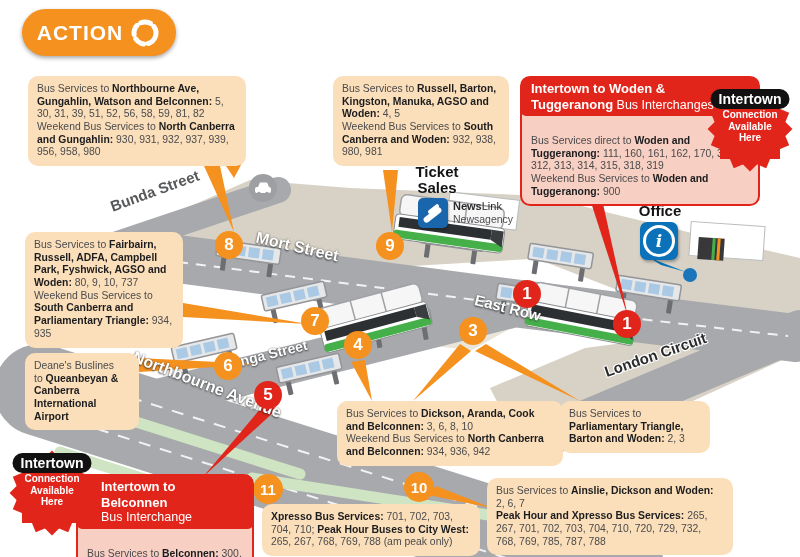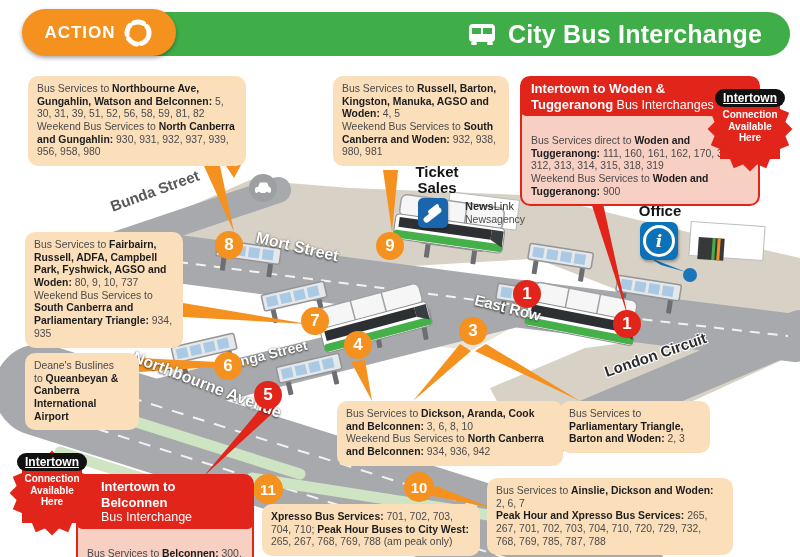--- a/index.html
+++ b/index.html
@@ -9,32 +9,32 @@
   .map-svg{position:absolute;left:0;top:0;z-index:0;}
 
   
   .header-bar{position:absolute;left:30px;top:12px;width:760px;height:44px;background:#3fae49;
               border-radius:22px;z-index:6;display:flex;align-items:center;justify-content:flex-end;
               padding-right:28px;box-sizing:border-box;gap:10px;}
   .hdr-title{color:#fff;font-weight:bold;font-size:25px;letter-spacing:.2px;}
   .action-pill{position:absolute;left:22px;top:9px;width:154px;height:47px;background:#f5911e;
                border-radius:25px;z-index:7;display:flex;align-items:center;justify-content:center;
                gap:6px;box-shadow:0 2px 4px rgba(0,0,0,.35);}
-  .action-text{color:#fff;font-weight:bold;font-size:17px;letter-spacing:1px;}
+  .action-text{color:#fff;font-weight:bold;font-size:21px;letter-spacing:1px;}
 
   
   .street{position:absolute;z-index:2;font-weight:bold;color:#fff;white-space:nowrap;
           text-shadow:0 1px 2px rgba(50,50,50,.85),0 0 2px rgba(50,50,50,.5);}
   .street.outline-dark{color:#57585a;text-shadow:-1px -1px 0 #fff,1px -1px 0 #fff,-1px 1px 0 #fff,1px 1px 0 #fff;}
   .street.outline-black{color:#2b2b2d;text-shadow:-1px -1px 0 #fff,1px -1px 0 #fff,-1px 1px 0 #fff,1px 1px 0 #fff;}
 
   
   .poi-heading{position:absolute;z-index:3;font-weight:bold;color:#141414;font-size:15px;
                text-align:center;line-height:1.07;}
-  .newslink{position:absolute;left:418px;top:198px;z-index:3;display:flex;gap:17px;align-items:flex-start;}
+  .newslink{position:absolute;left:418px;top:198px;z-index:3;display:flex;gap:5px;align-items:flex-start;}
   .nl-icon{width:30px;height:30px;background:#1a66ad;border-radius:5px;position:relative;
            box-shadow:1px 2px 2px rgba(0,0,0,.25);flex:0 0 auto;}
   .nl-swoosh{position:absolute;left:4px;top:14px;width:21px;height:6px;background:#fff;
              border-radius:3px;transform:rotate(-38deg);}
   .nl-swoosh2{position:absolute;left:9px;top:9px;width:13px;height:4px;background:#fff;
               border-radius:2px;transform:rotate(-38deg);}
   .nl-text{font-size:11px;color:#2b2b2d;line-height:1.15;padding-top:2px;}
   .nl-sub{font-size:10.5px;color:#4c4c4e;}
   .info-icon{position:absolute;left:640px;top:222px;width:38px;height:38px;background:#0b72ba;
              border-radius:7px;z-index:3;display:flex;align-items:center;justify-content:center;
@@ -59,21 +59,21 @@
   .rb-header{background:#e1251b;color:#fff;border-radius:7px 7px 5px 5px;margin:-1px -1px 13px -1px;
              padding:4px 10px;font-size:12.5px;line-height:1.16;}
   .rb-header b{font-size:13px;}
   .rb-body{padding:6px 9px;font-size:10.4px;line-height:1.22;color:#4a4a4c;}
   .rb-body b{color:#1c1c1e;}
   .pad-left{padding-left:24px;}
 
   
   .starburst{position:absolute;z-index:5;width:94px;height:94px;}
   .sb-pill{position:absolute;top:7px;left:50%;transform:translateX(-50%);background:#111;color:#fff;
-           font-weight:bold;font-size:12px;padding:2px 8px;border-radius:10px;white-space:nowrap;text-decoration:underline;}
+           font-weight:bold;font-size:14px;padding:2px 8px;border-radius:10px;white-space:nowrap;}
   .sb-text{position:absolute;top:27px;left:0;width:100%;text-align:center;color:#fff;font-weight:bold;
            font-size:10px;line-height:1.15;white-space:pre-line;}
 </style>
 </head>
 <body>
 
 <div class="stage">
 
   <svg class="map-svg" width="800" height="557" viewBox="0 0 800 557">
     <defs>
@@ -159,30 +159,20 @@
       <polygon points="475,351 486,344 580,401" fill="#f5911e"></polygon>
       <polygon points="428,495 436,486 492,508" fill="#f5911e"></polygon>
       <polygon points="587,190 600,190 628,317" fill="#e1251b"></polygon>
       <polygon points="266,402 277,409 203,477" fill="#e1251b"></polygon>
     </g>
 
     <polygon points="650,258 661,265 686,272" fill="#0b72ba"></polygon>
     <circle cx="690" cy="275" r="7" fill="#1b75bb"></circle>
   </svg>
 
-  <div class="header-bar">
-    <svg width="32" height="25" viewBox="0 0 32 25">
-      <rect x="3" y="2" width="26" height="18" rx="4" fill="#fff"></rect>
-      <rect x="6" y="6" width="9" height="6" fill="#3fae49"></rect>
-      <rect x="17" y="6" width="9" height="6" fill="#3fae49"></rect>
-      <rect x="5" y="20" width="6" height="3" rx="1.5" fill="#fff"></rect>
-      <rect x="21" y="20" width="6" height="3" rx="1.5" fill="#fff"></rect>
-    </svg>
-    <span class="hdr-title">City Bus Interchange</span>
-  </div>
   <div class="action-pill">
     <span class="action-text">ACTION</span>
     <svg width="32" height="32" viewBox="0 0 32 32">
       <circle cx="16" cy="16" r="11" fill="none" stroke="#fff" stroke-width="5" stroke-dasharray="10 4.5" stroke-linecap="round" transform="rotate(20 16 16)"></circle>
     </svg>
   </div>
 
   <div class="street outline-dark" style="left:108px;top:182px;font-size:15px;transform:rotate(-20deg)">Bunda Street</div>
   <div class="street" style="left:255px;top:238px;font-size:16px;transform:rotate(13deg)">Mort Street</div>
   <div class="street" style="left:222px;top:347px;font-size:14px;transform:rotate(-14deg)">Alinga Street</div>

